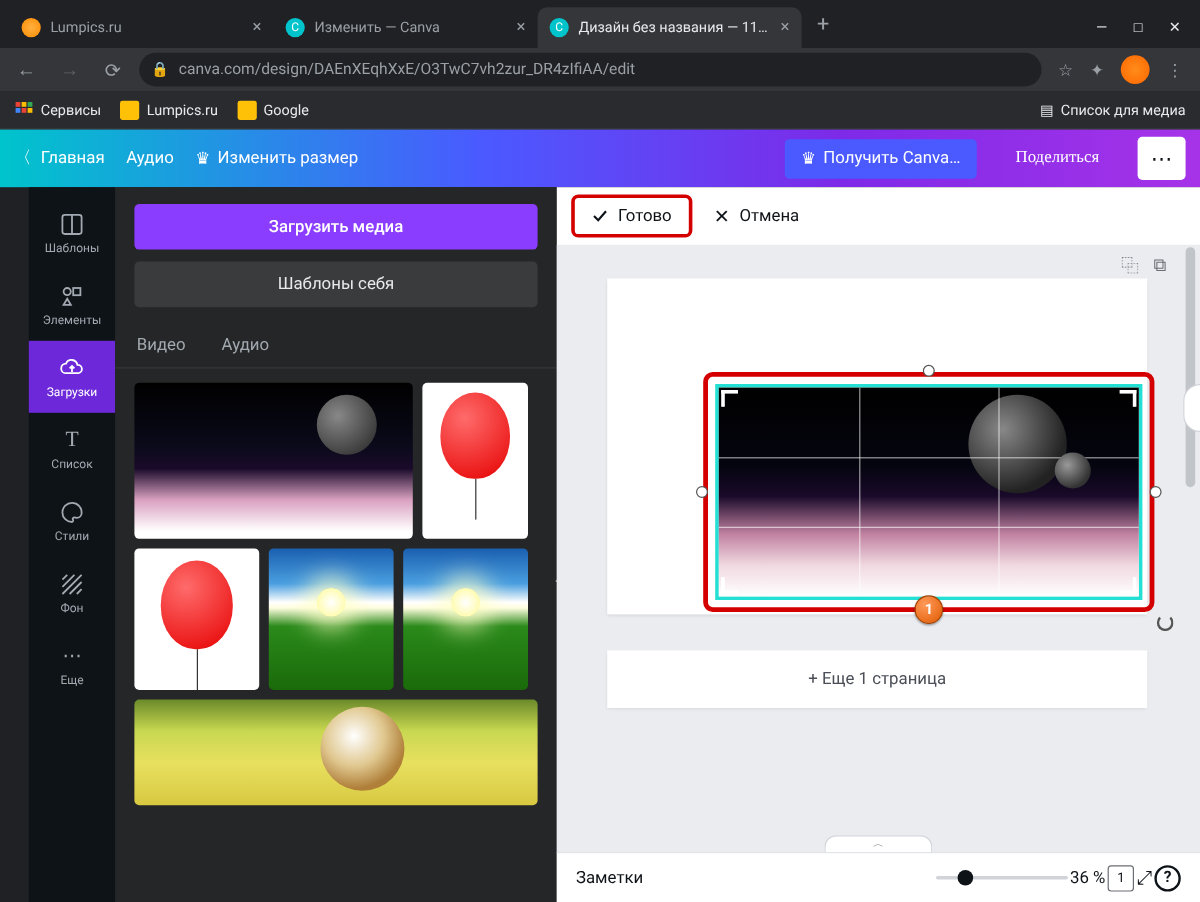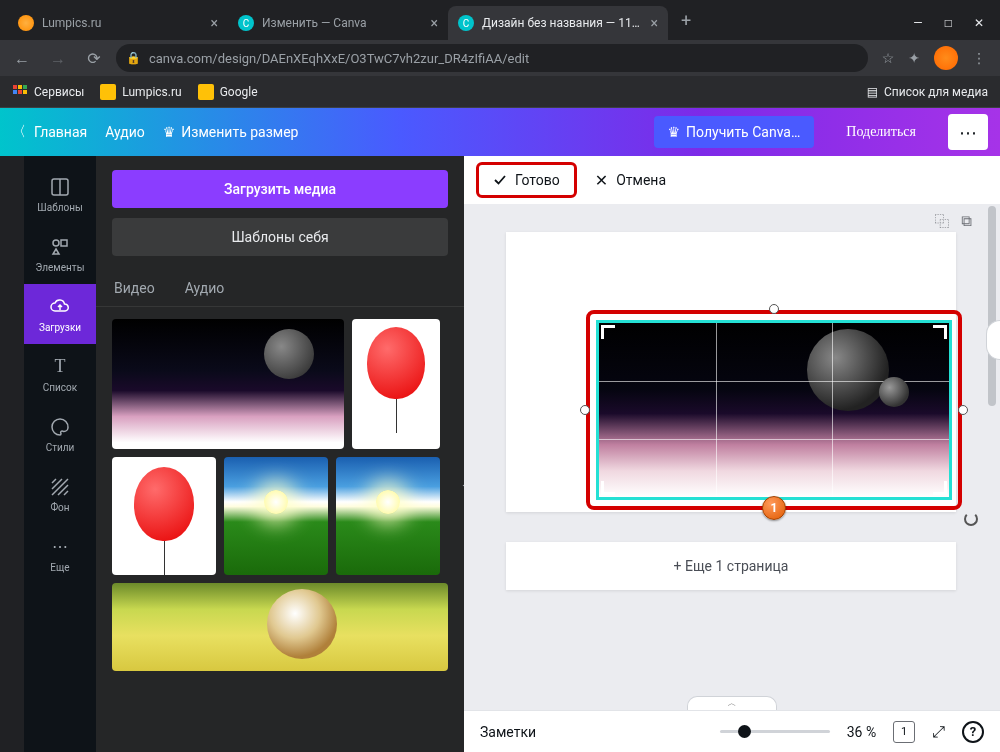--- a/index.html
+++ b/index.html
@@ -110,21 +110,21 @@
 .step1 { left:50%; bottom:-14px; transform:translateX(-50%); }
 
 .add-page { position:absolute; left:42px; top:338px; width:450px; height:48px; background:#fff; display:flex; align-items:center; justify-content:center; font-size:14px; color:#4a4e56; cursor:pointer; box-shadow:0 1px 3px rgba(0,0,0,0.1); }
 .scrollbar-v { position:absolute; right:2px; top:2px; width:12px; bottom:2px; }
 .scrollbar-v::before { content:""; position:absolute; top:0; left:2px; width:8px; height:200px; background:#c1c4c9; border-radius:4px; }
 
 .peek { position:absolute; right:0; top:116px; width:14px; height:40px; background:#fff; border:1px solid #d0d3d8; border-right:none; border-radius:14px 0 0 14px; }
 .page-peek { position:absolute; left:50%; bottom:0; transform:translateX(-50%); width:90px; height:14px; background:#fff; border:1px solid #d0d3d8; border-bottom:none; border-radius:10px 10px 0 0; display:flex; align-items:center; justify-content:center; font-size:9px; color:#888; }
 
 
-.bottom { height:42px; border-top:1px solid #e2e4e8; background:#fff; display:flex; align-items:center; padding:0 16px; gap:17px; font-size:14px; color:#0e1318; }
+.bottom { height:42px; border-top:1px solid #e2e4e8; background:#fff; display:flex; align-items:center; padding:0 16px; gap:2px; font-size:14px; color:#0e1318; }
 .bottom .flex { flex:1; }
 .zoom-track { width:110px; height:3px; background:#d0d3d8; border-radius:2px; position:relative; }
 .zoom-track::before { content:""; position:absolute; left:18px; top:-5px; width:13px; height:13px; background:#0e1318; border-radius:50%; }
 .bicon { width:22px; height:22px; display:flex; align-items:center; justify-content:center; border:1px solid #6b6e74; border-radius:3px; font-size:11px; cursor:pointer; }
 .b-expand { font-size:16px; cursor:pointer; }
 .b-help { width:22px; height:22px; border:2px solid #0e1318; border-radius:50%; display:flex; align-items:center; justify-content:center; font-size:13px; font-weight:700; cursor:pointer; }
 
 svg { display:block; }
 </style>
 </head>

